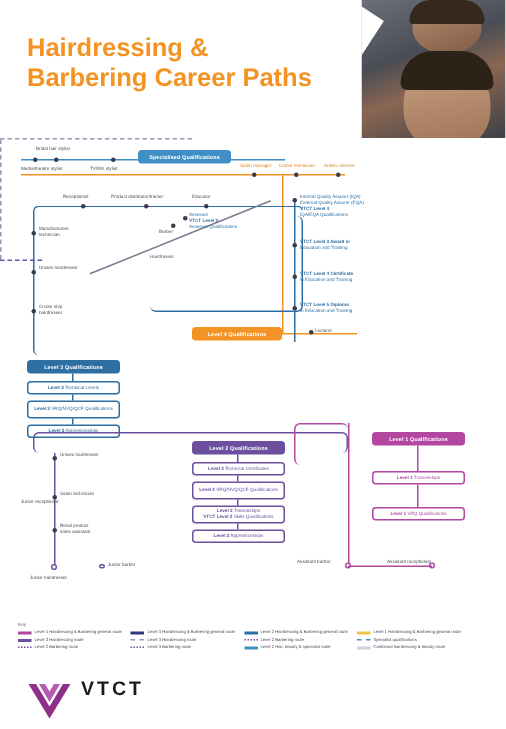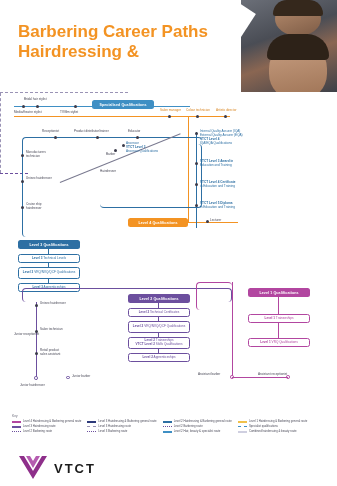--- a/index.html
+++ b/index.html
@@ -80,30 +80,30 @@
   .key-cols{display:flex;gap:6px;}
   .key-col{display:flex;flex-direction:column;gap:1.6px;}
   .key-row{display:flex;align-items:center;gap:2px;font-size:2.8px;line-height:3.4px;color:#4a4a58;white-space:nowrap;}
   .swatch{width:9px;height:1.6px;flex:none;}
   .swatch.dashed{height:0;border-top:1.4px dashed #9a93b5;}
   .swatch.dotted{height:0;border-top:1.4px dotted #6c4f9e;}
 
   
   .footer{position:absolute;left:0;bottom:0;width:337px;height:38px;background:#fff;}
   .logo{position:absolute;left:18px;top:6px;width:30px;height:26px;}
-  .vtct{position:absolute;left:54px;top:13px;font-size:13px;font-weight:bold;letter-spacing:2px;color:#1b1b1b;}
+  .vtct{position:absolute;left:54px;top:3px;font-size:13px;font-weight:bold;letter-spacing:2px;color:#1b1b1b;}
   .tag{position:absolute;left:140px;top:14px;font-size:7.5px;font-weight:bold;color:#7a3f9d;}
 </style>
 </head>
 <body>
 
 <div class="header">
   <div class="title">
+    <div>Hairdressing &amp;</div>
     <div>Barbering Career Paths</div>
-    <div>Hairdressing &amp;</div>
   </div>
   <div class="photo">
     <div class="photo-bg"></div>
     <div class="photo-head2"></div>
     <div class="photo-hair2"></div>
     <div class="photo-face"></div>
     <div class="photo-hair"></div>
     <div class="photo-diag"></div>
 
   </div>

